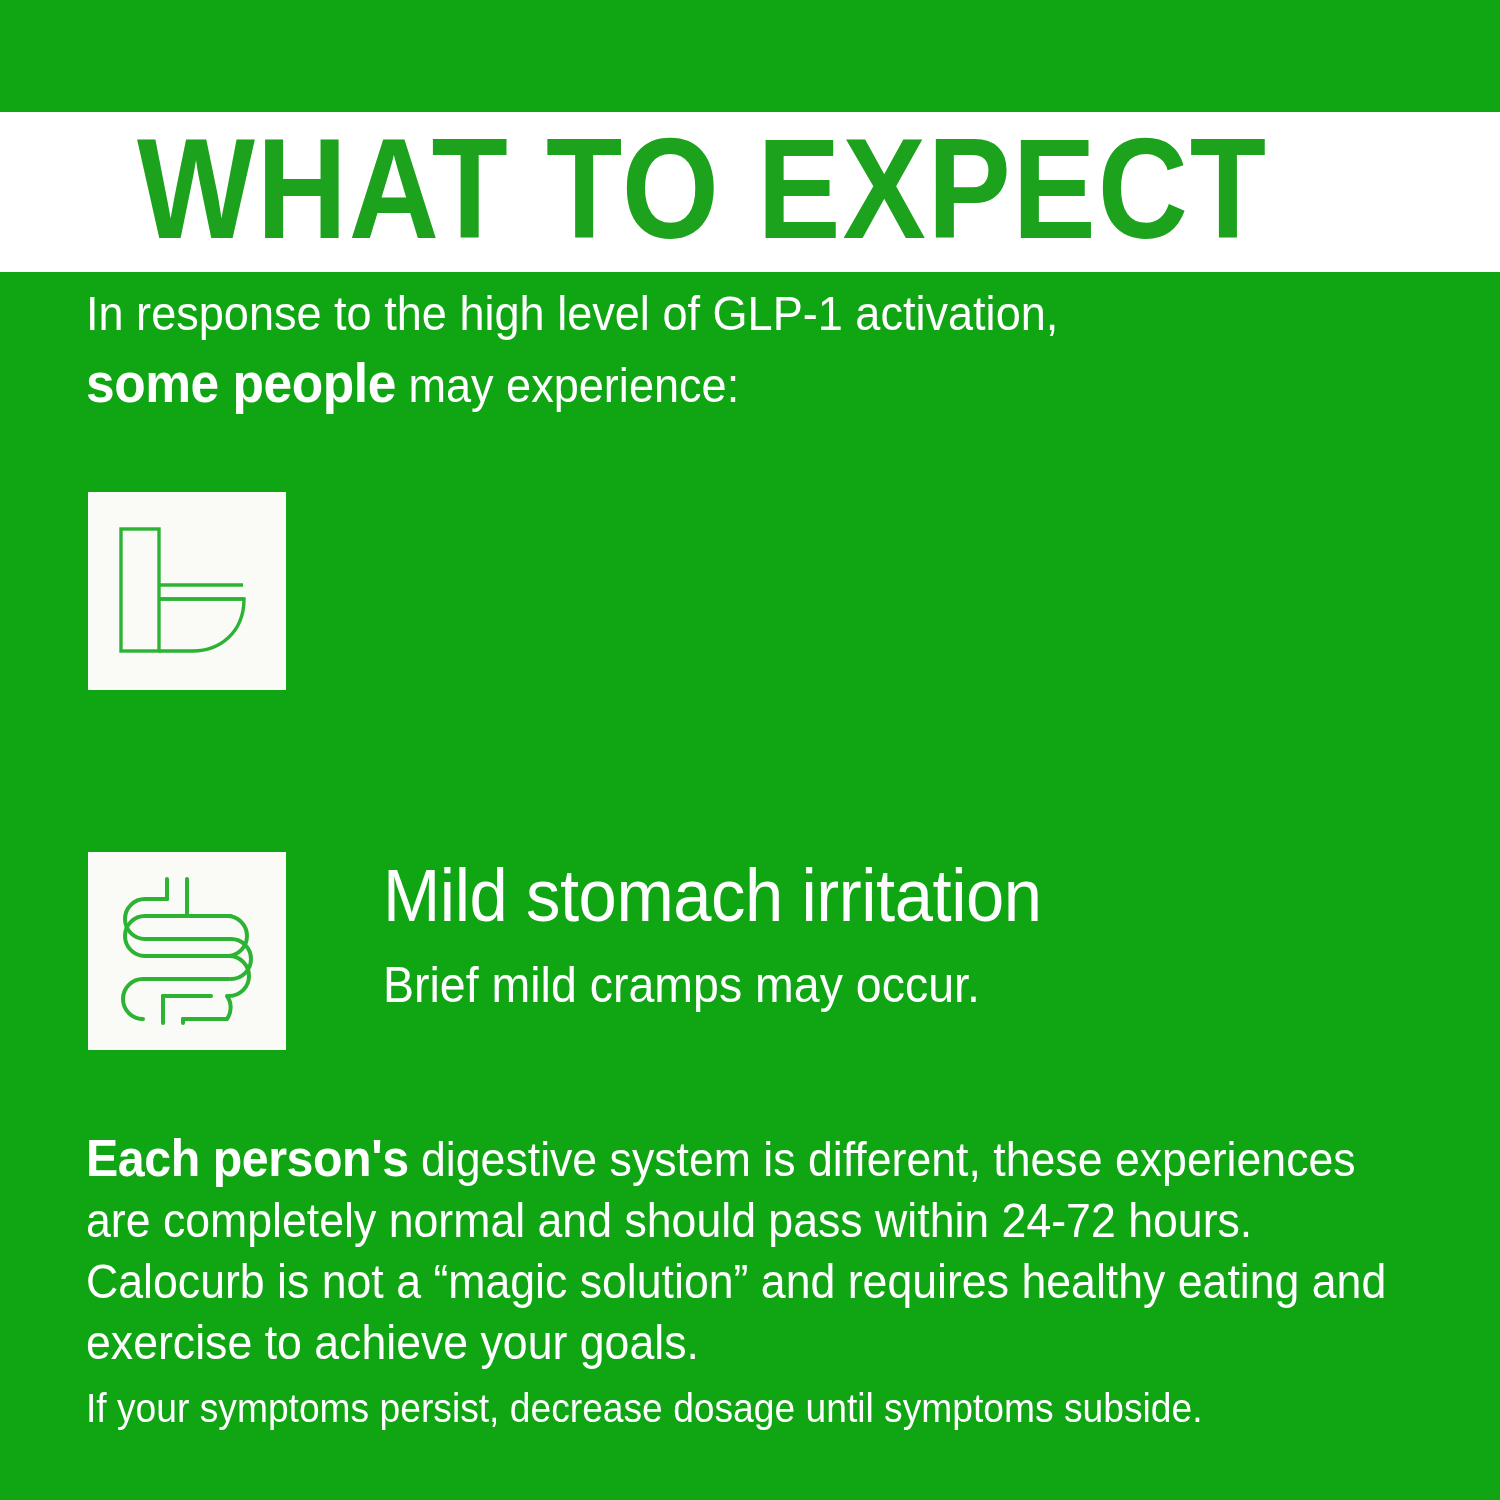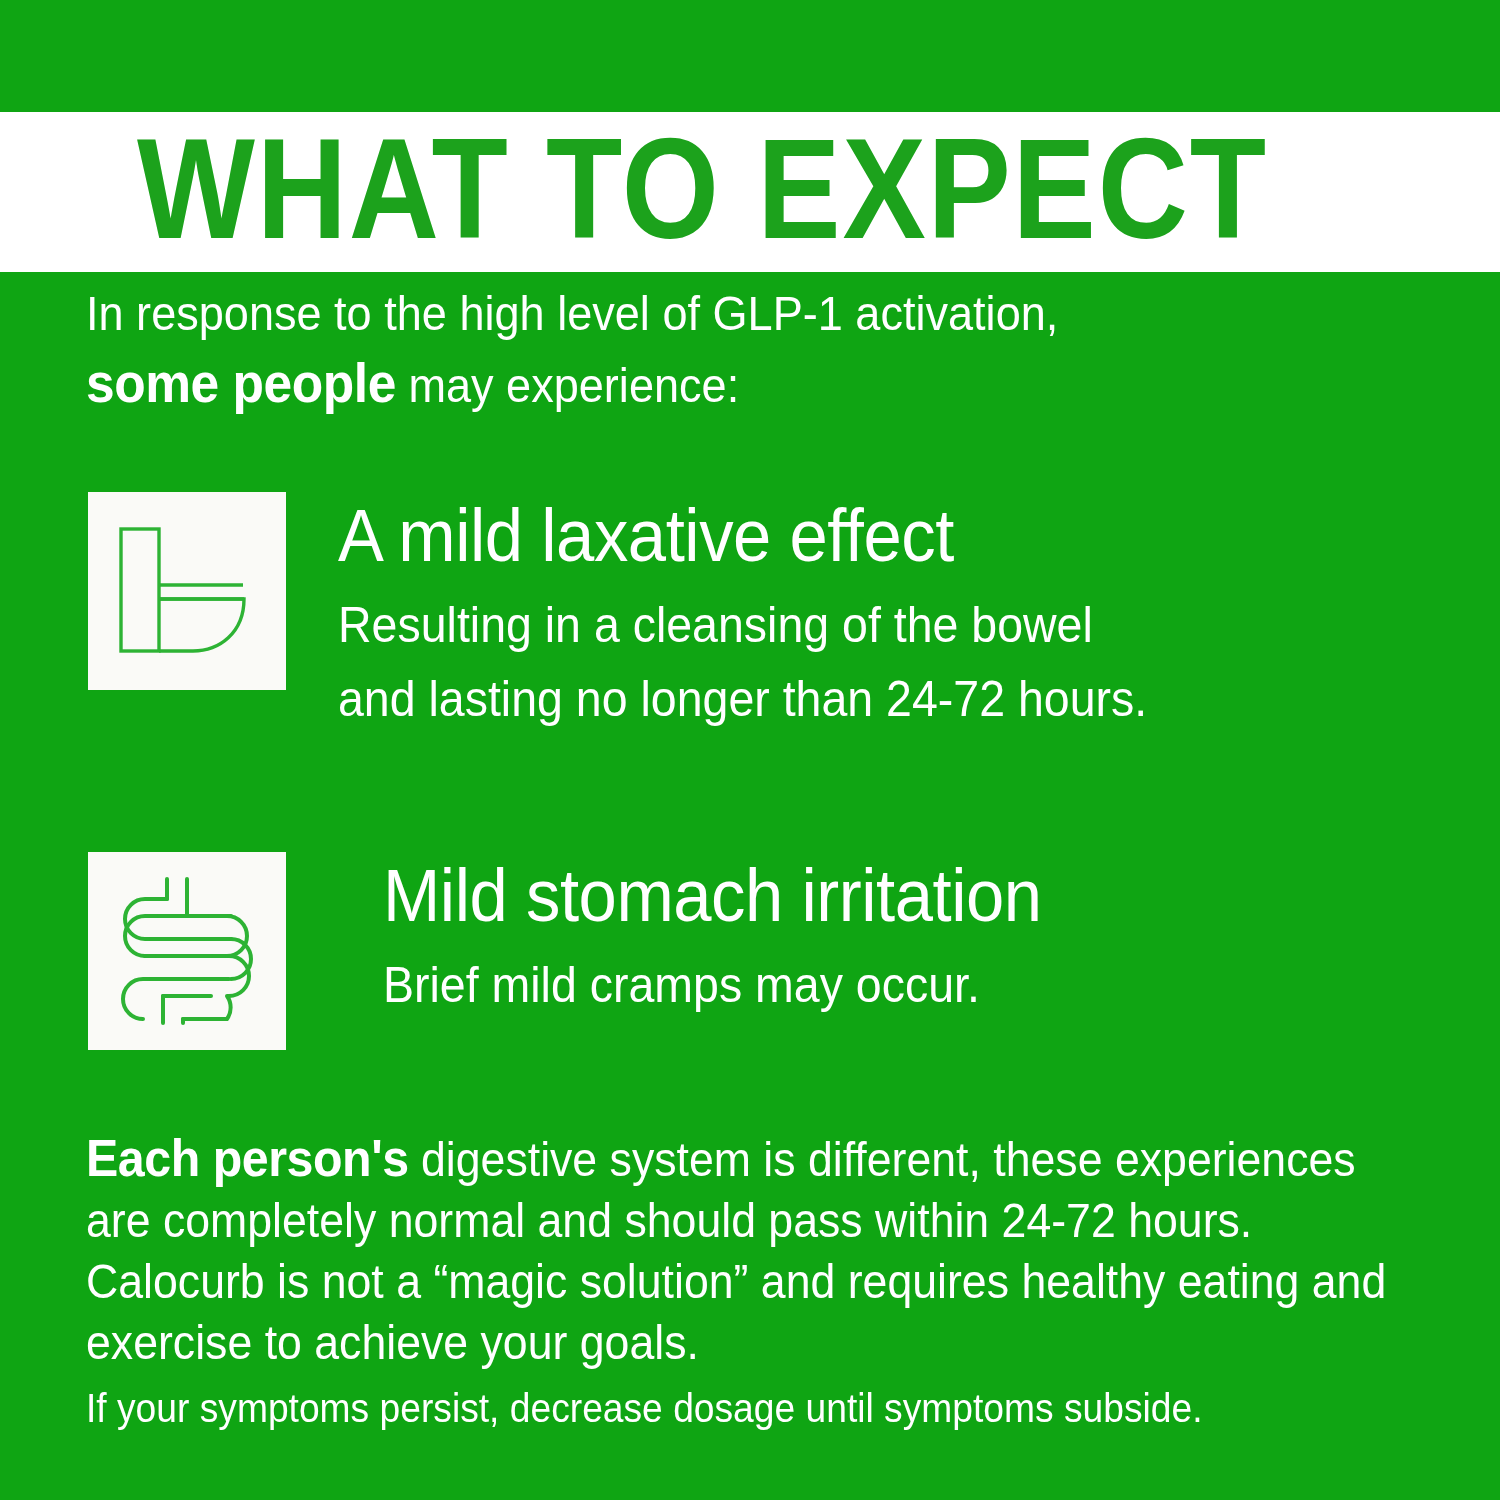--- a/index.html
+++ b/index.html
@@ -165,27 +165,20 @@
         <svg width="160" height="160" viewBox="0 0 160 160" fill="none" stroke="#2DB334" stroke-width="3.4">
 
           <rect x="14" y="18" width="38" height="122"></rect>
 
           <line x1="52" y1="74" x2="136" y2="74"></line>
 
           <path d="M52 88 L137 88 C137 122 112 140 86 140 L52 140"></path>
           <line x1="52" y1="88" x2="137" y2="88"></line>
         </svg>
       </span>
-    </div>
-    <div class="row-text">
-      <div class="row-title">A mild laxative effect</div>
-      <div class="row-sub">
-        <span>Resulting in a cleansing of the bowel</span>
-        <span>and lasting no longer than 24-72 hours.</span>
-      </div>
     </div>
   </div>
 
   <div class="row row-irritation">
     <div class="icon-box">
       <span>
         <svg width="160" height="160" viewBox="0 0 160 160" fill="none" stroke="#2DB334" stroke-width="4" stroke-linecap="round" stroke-linejoin="round">
 
           <line x1="60" y1="8" x2="60" y2="28"></line>
           <line x1="80" y1="8" x2="80" y2="45"></line>

